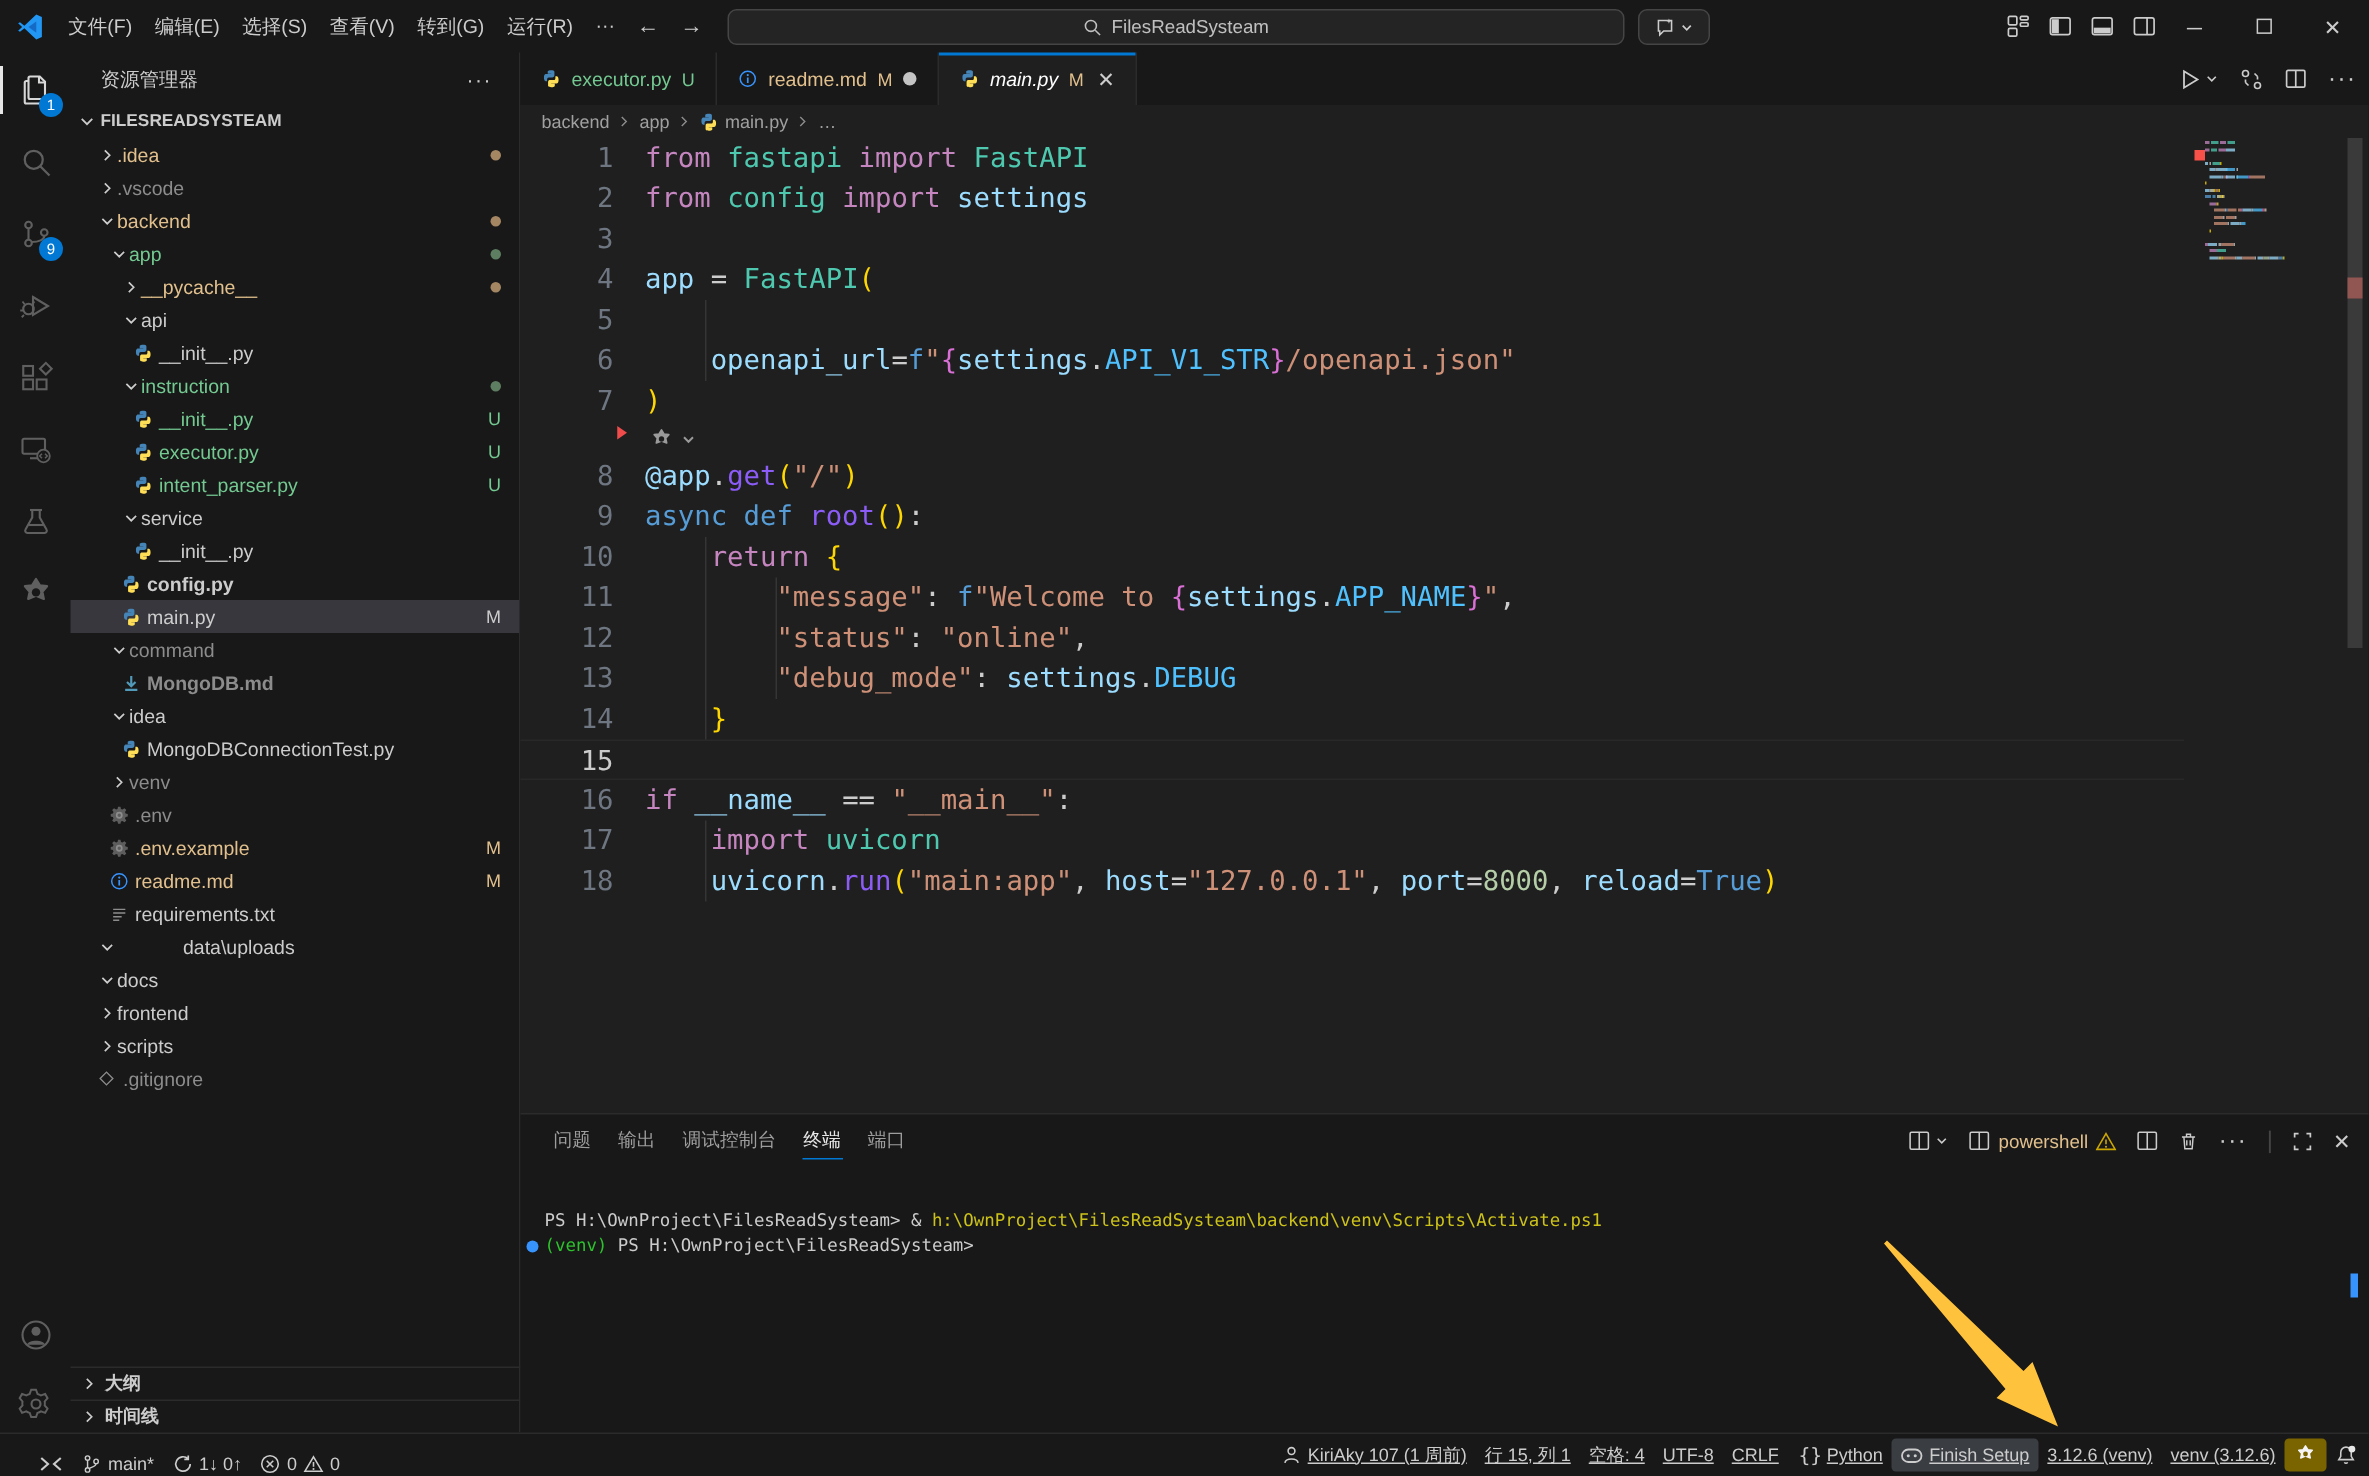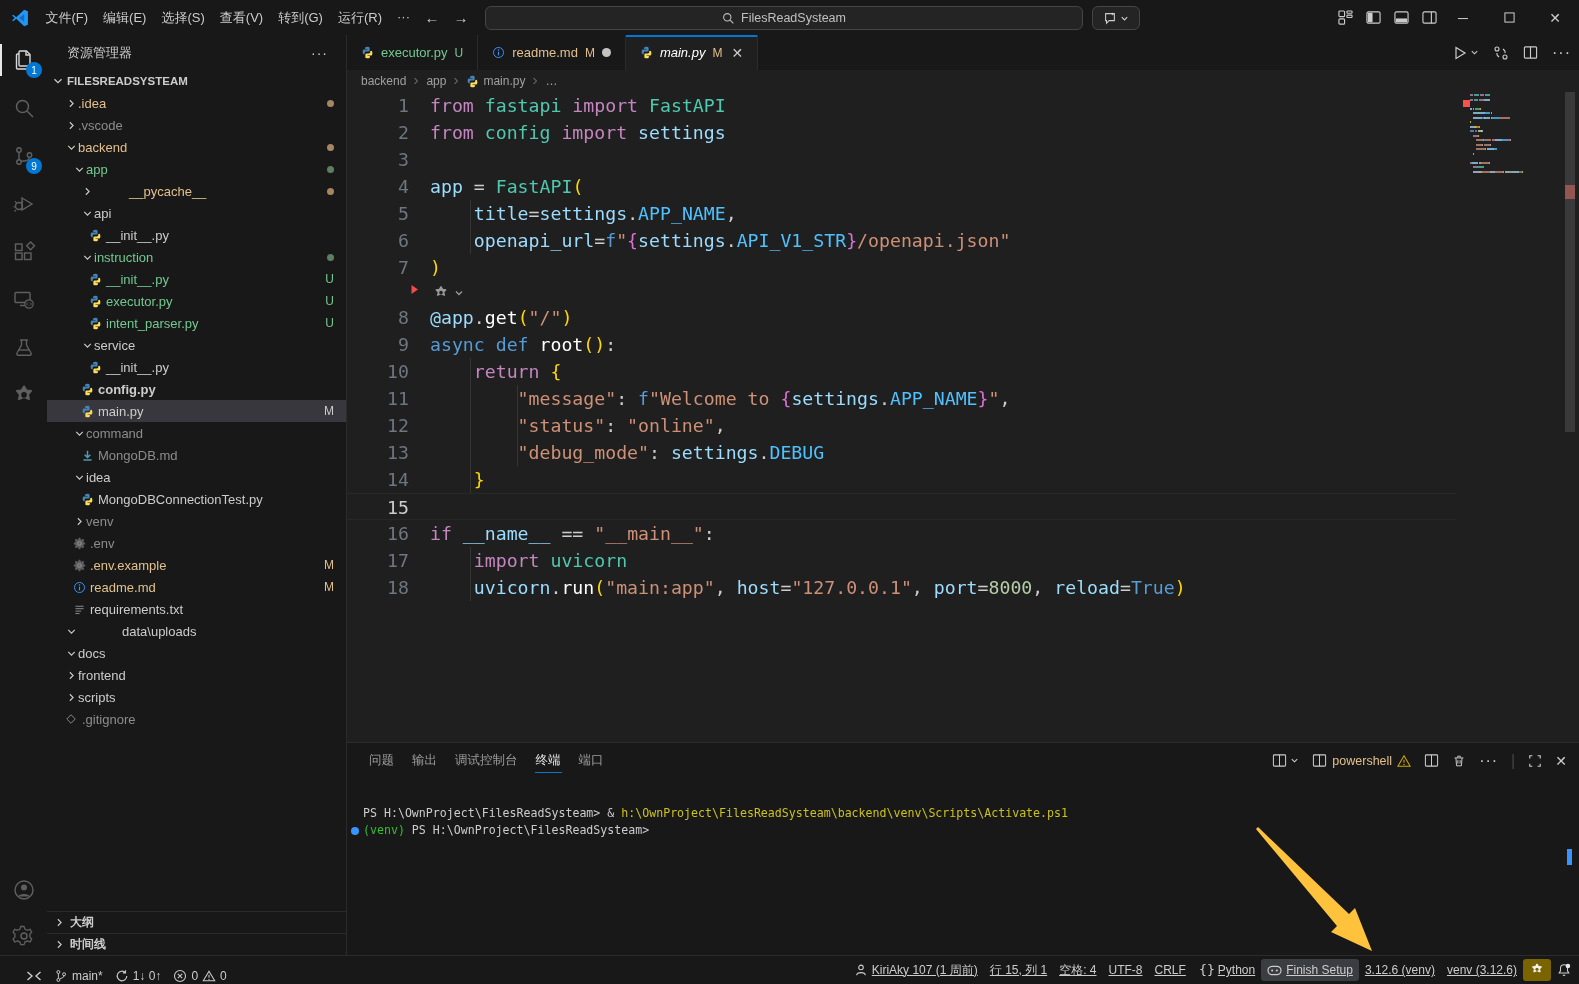--- a/index.html
+++ b/index.html
@@ -54,21 +54,21 @@
   #editor { position:absolute; left:347px; top:70px; width:1232px; height:672px; background:#1f1f1f; }
   #breadcrumb { height:22px; display:flex; align-items:center; font-size:12px; color:#a0a0a0; padding-left:14px; gap:4px; }
   #code { position:absolute; left:0; top:22px; width:1232px; bottom:0; font-family:"DejaVu Sans Mono", monospace;
     font-size:18.2px; }
   .code-row { position:absolute; left:0; width:1109px; height:27px; line-height:27px; white-space:pre; }
   .code-row.current { border-top:1px solid #282828; border-bottom:1px solid #282828; }
   .gutter { position:absolute; left:0; width:62px; text-align:right; color:#6e7681; }
   .code-row.current .gutter { color:#cccccc; }
   .code-text { position:absolute; left:83px; }
   .tk-k{color:#C586C0} .tk-ctl{color:#569CD6} .tk-t{color:#4EC9B0} .tk-v{color:#9CDCFE} .tk-c{color:#4FC1FF}
-  .tk-s{color:#CE9178} .tk-f{color:#ffffff} .tk-n{color:#B5CEA8} .tk-b1{color:#FFD700} .tk-b2{color:#DA70D6} .tk-w{color:#CCCCCC}
+  .tk-s{color:#CE9178} .tk-f{color:#8b5cf6} .tk-n{color:#B5CEA8} .tk-b1{color:#FFD700} .tk-b2{color:#DA70D6} .tk-w{color:#CCCCCC}
   .indent-guide { position:absolute; width:1px; background:#353535; }
   #minimap { position:absolute; left:1121px; top:0; width:76px; }
   #scrollbar-slider { position:absolute; left:1218px; top:0; width:10px; height:340px; background:rgba(121,121,121,0.3); }
   .ruler-marker { position:absolute; left:1218px; width:10px; }
 
   #panel { position:absolute; left:347px; top:742px; width:1232px; height:213px; background:#181818; border-top:1px solid #2b2b2b; }
   #panel-tabs { position:absolute; left:13px; top:0; height:35px; display:flex; align-items:center; }
   .panel-tab { font-size:12.5px; color:#9d9d9d; padding:0 9px; height:35px; display:flex; align-items:center; position:relative; }
   .panel-tab.active { color:#e7e7e7; }
   .panel-tab.active::after { content:""; position:absolute; left:8px; right:8px; bottom:5px; height:1px; background:#0078d4; }
@@ -268,21 +268,21 @@
       </div>
       <div class="tree-row" style="padding-left: 26px;">
         <span class="tree-chev">
           <svg width="13" height="13" viewBox="0 0 16 16">
             <path d="M4 6 L8 10 L12 6" fill="none" stroke="#cccccc" stroke-width="1.4"></path>
           </svg>
         </span>
         <span class="c-add">app</span>
         <span class="tree-badge"><span class="dot" style="background:#5d7e60"></span></span>
       </div>
-      <div class="tree-row" style="padding-left: 34px; gap: 35px;">
+      <div class="tree-row" style="padding-left: 34px;">
         <span class="tree-chev">
           <svg width="13" height="13" viewBox="0 0 16 16">
             <path d="M6 4 L10 8 L6 12" fill="none" stroke="#cccccc" stroke-width="1.4"></path>
           </svg>
         </span>
         <span class="c-mod">__pycache__</span>
         <span class="tree-badge"><span class="dot" style="background:#a58663"></span></span>
       </div>
       <div class="tree-row" style="padding-left: 34px;">
         <span class="tree-chev">
@@ -377,21 +377,21 @@
         <span class="tree-badge c-norm">M</span>
       </div>
       <div class="tree-row" style="padding-left: 26px;">
         <span class="tree-chev">
           <svg width="13" height="13" viewBox="0 0 16 16">
             <path d="M4 6 L8 10 L12 6" fill="none" stroke="#cccccc" stroke-width="1.4"></path>
           </svg>
         </span>
         <span class="c-ign">command</span>
       </div>
-      <div class="tree-row" style="padding-left: 34px;">
+      <div class="tree-row" style="padding-left: 34px; font-weight: bold;">
         <span class="tree-icon">
           <svg width="13" height="13" viewBox="0 0 16 16">
             <path d="M8 2 v8 M4.5 7 L8 10.5 L11.5 7" fill="none" stroke="#519aba" stroke-width="1.8"></path>
             <line x1="3" y1="13.5" x2="13" y2="13.5" stroke="#519aba" stroke-width="1.8"></line>
           </svg>
         </span>
         <span class="c-ign">MongoDB.md</span>
       </div>
       <div class="tree-row" style="padding-left: 26px;">
         <span class="tree-chev">
@@ -593,21 +593,21 @@
           <path d="M6 4 L10 8 L6 12" fill="none" stroke="#8a8a8a" stroke-width="1.3"></path>
         </svg>
       </span>
       <span>…</span>
     </div>
   <div id="code">
       <div class="code-row" style="top: 0px;"><span class="gutter">1</span><span class="code-text"><span class="tk-k">from</span><span class="tk-t"> fastapi</span><span class="tk-k"> import</span><span class="tk-t"> FastAPI</span></span></div>
       <div class="code-row" style="top: 27px;"><span class="gutter">2</span><span class="code-text"><span class="tk-k">from</span><span class="tk-t"> config</span><span class="tk-k"> import</span><span class="tk-v"> settings</span></span></div>
       <div class="code-row" style="top: 54px;"><span class="gutter">3</span><span class="code-text"></span></div>
       <div class="code-row" style="top: 81px;"><span class="gutter">4</span><span class="code-text"><span class="tk-v">app</span><span class="tk-w"> = </span><span class="tk-t">FastAPI</span><span class="tk-b1">(</span></span></div>
-      <div class="code-row" style="top: 108px;"><span class="gutter">5</span><span class="code-text"><span class="tk-v">    title</span><span class="tk-w">=</span><span class="tk-v">settings</span><span class="tk-w">.</span><span class="tk-c">APP_NAME</span><span class="tk-w">,</span></span></div>
+      <div class="code-row" style="top: 108px;"><span class="gutter">5</span></div>
       <div class="code-row" style="top: 135px;"><span class="gutter">6</span><span class="code-text"><span class="tk-v">    openapi_url</span><span class="tk-w">=</span><span class="tk-ctl">f</span><span class="tk-s">"</span><span class="tk-b2">{</span><span class="tk-v">settings</span><span class="tk-w">.</span><span class="tk-c">API_V1_STR</span><span class="tk-b2">}</span><span class="tk-s">/openapi.json"</span></span></div>
       <div class="code-row" style="top: 162px;"><span class="gutter">7</span><span class="code-text"><span class="tk-b1">)</span></span></div>
       <div class="code-row" style="top: 189px; height: 23px;"><span style="position:absolute;left:63px;top:-6px;"><svg width="9" height="11" viewBox="0 0 9 11">
             <path d="M1.5 1 L8 5.5 L1.5 10z" fill="#f14c4c"></path>
           </svg></span><span style="position:absolute;left:85px;top:3px;display:flex;align-items:center;gap:4px;"><svg width="18" height="18" viewBox="0 0 24 24">
             <path d="M12 3.5 l2.3 3.7 4.2 .5 -2.8 3.2 .9 4.2 -4.6 -1.8 -4.6 1.8 .9 -4.2 -2.8 -3.2 4.2 -.5z" fill="#9a9a9a" stroke="#9a9a9a" stroke-width="1.5" stroke-linejoin="round"></path>
             <circle cx="12" cy="11.5" r="2.4" fill="#1f1f1f"></circle>
           </svg><svg width="10" height="10" viewBox="0 0 10 10">
             <path d="M2 3.5 L5 6.5 L8 3.5" fill="none" stroke="#9a9a9a" stroke-width="1.3"></path>
           </svg></span></div>

